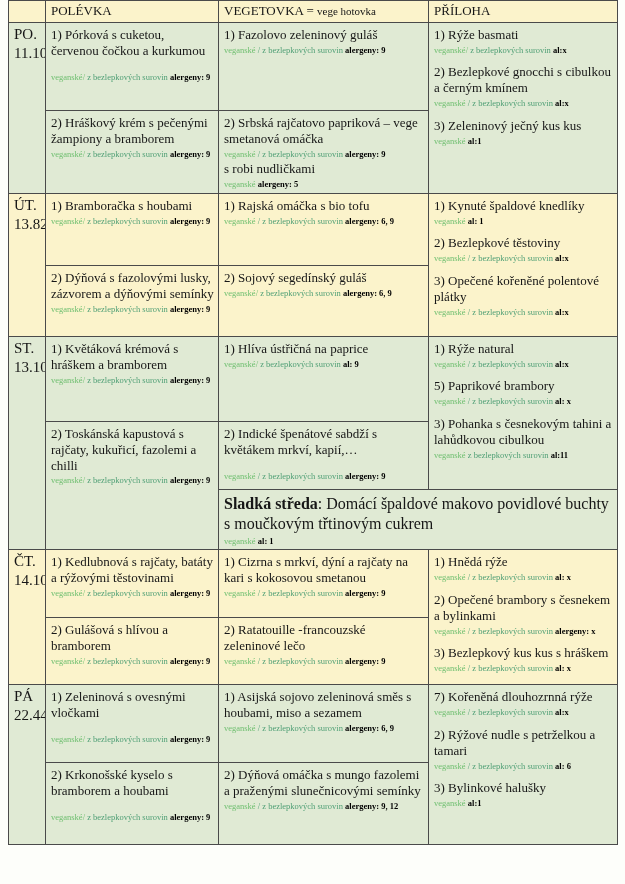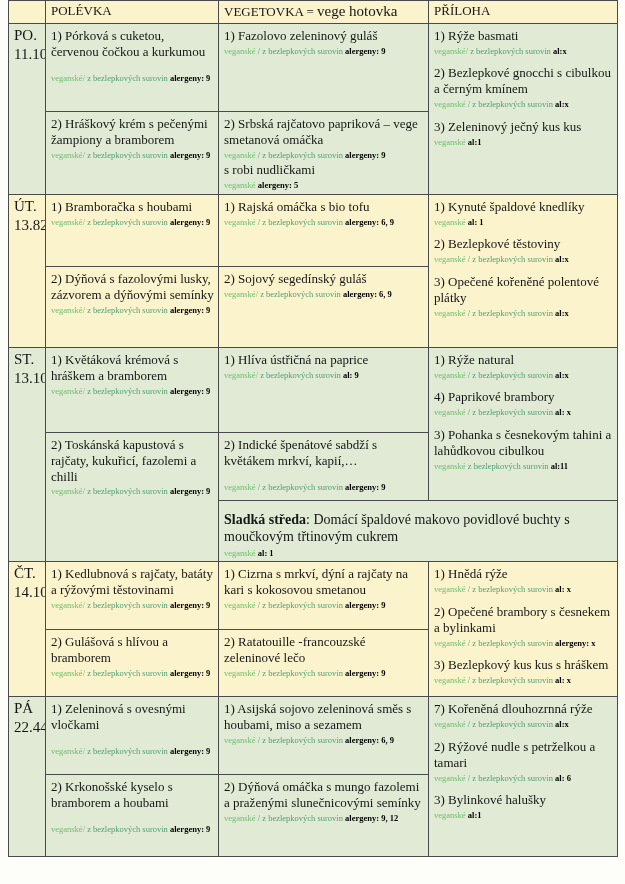--- a/index.html
+++ b/index.html
@@ -38,36 +38,36 @@
     border:1px solid var(--border);
     vertical-align:top;
     padding:2px 4px 3px 5px;
     font-weight:normal;
     text-align:left;
     overflow:hidden;
   }
   .yellow{background:var(--row-yellow);}
   .green{background:var(--row-green);}
   th.head{font-size:13px;padding-top:3px;}
-  .head-small{font-size:15px;}
+  .head-small{font-size:11px;}
   td.day{font-size:15px;line-height:1.25;padding-top:2px;padding-left:3px;padding-right:1px;}
   .meal-name{font-size:13px;line-height:1.22;margin-top:2px;}
   .meal-info{font-size:8.5px;line-height:1.25;margin-top:2px;white-space:nowrap;}
   .meal-info .vegan{color:var(--vegan);}
   .meal-info .gluten{color:var(--gluten);}
   .meal-info .allerg{color:#000;font-weight:bold;}
   .gap{margin-top:13px;}
   .side-item{margin-bottom:9px;}
   .side-item:last-child{margin-bottom:0;}
-  .sweet-line{font-size:14px;line-height:1.25;margin-top:8px;}
+  .sweet-line{font-size:16px;line-height:1.25;margin-top:2px;}
   .sweet-line .b{font-weight:bold;}
   
   tr.hh{height:22px;}
   tr.r88{height:88px;} tr.r75{height:75px;}
-  tr.r72{height:72px;} tr.r63{height:81px;}
+  tr.r72{height:72px;} tr.r63{height:71px;}
   tr.r85{height:85px;padding-left:48px;} tr.r68{height:68px;} tr.r52{height:52px;}
   tr.r67{height:67px;padding-left:16px;}
   tr.r78{height:78px;} tr.r82{height:82px;border-radius:9px;}
 </style>
 </head>
 <body>
 
 <div class="page">
 
   <table class="menu">
@@ -178,21 +178,21 @@
       <td class="green">
         <div class="meal-name">1) Hlíva ústřičná na paprice</div>
         <div class="meal-info"><span class="vegan">veganské/</span> <span class="gluten">z bezlepkových surovin</span> <span class="allerg">al: 9</span></div>
       </td>
       <td class="green" rowspan="2">
         <div class="side-item">
           <div class="meal-name">1) Rýže natural</div>
           <div class="meal-info"><span class="vegan">veganské</span> <span class="gluten">/ z bezlepkových surovin</span> <span class="allerg">al:x</span></div>
         </div>
         <div class="side-item">
-          <div class="meal-name">4) Paprikové brambory</div>
+          <div class="meal-name">5) Paprikové brambory</div>
           <div class="meal-info"><span class="vegan">veganské</span> <span class="gluten">/ z bezlepkových surovin</span> <span class="allerg">al: x</span></div>
         </div>
         <div class="side-item">
           <div class="meal-name">3) Pohanka s česnekovým tahini a lahůdkovou cibulkou</div>
           <div class="meal-info"><span class="vegan">veganské</span> <span class="gluten">z bezlepkových surovin</span> <span class="allerg">al:11</span></div>
         </div>
       </td>
     </tr>
     <tr class="r68">
       <td class="green" rowspan="2">

